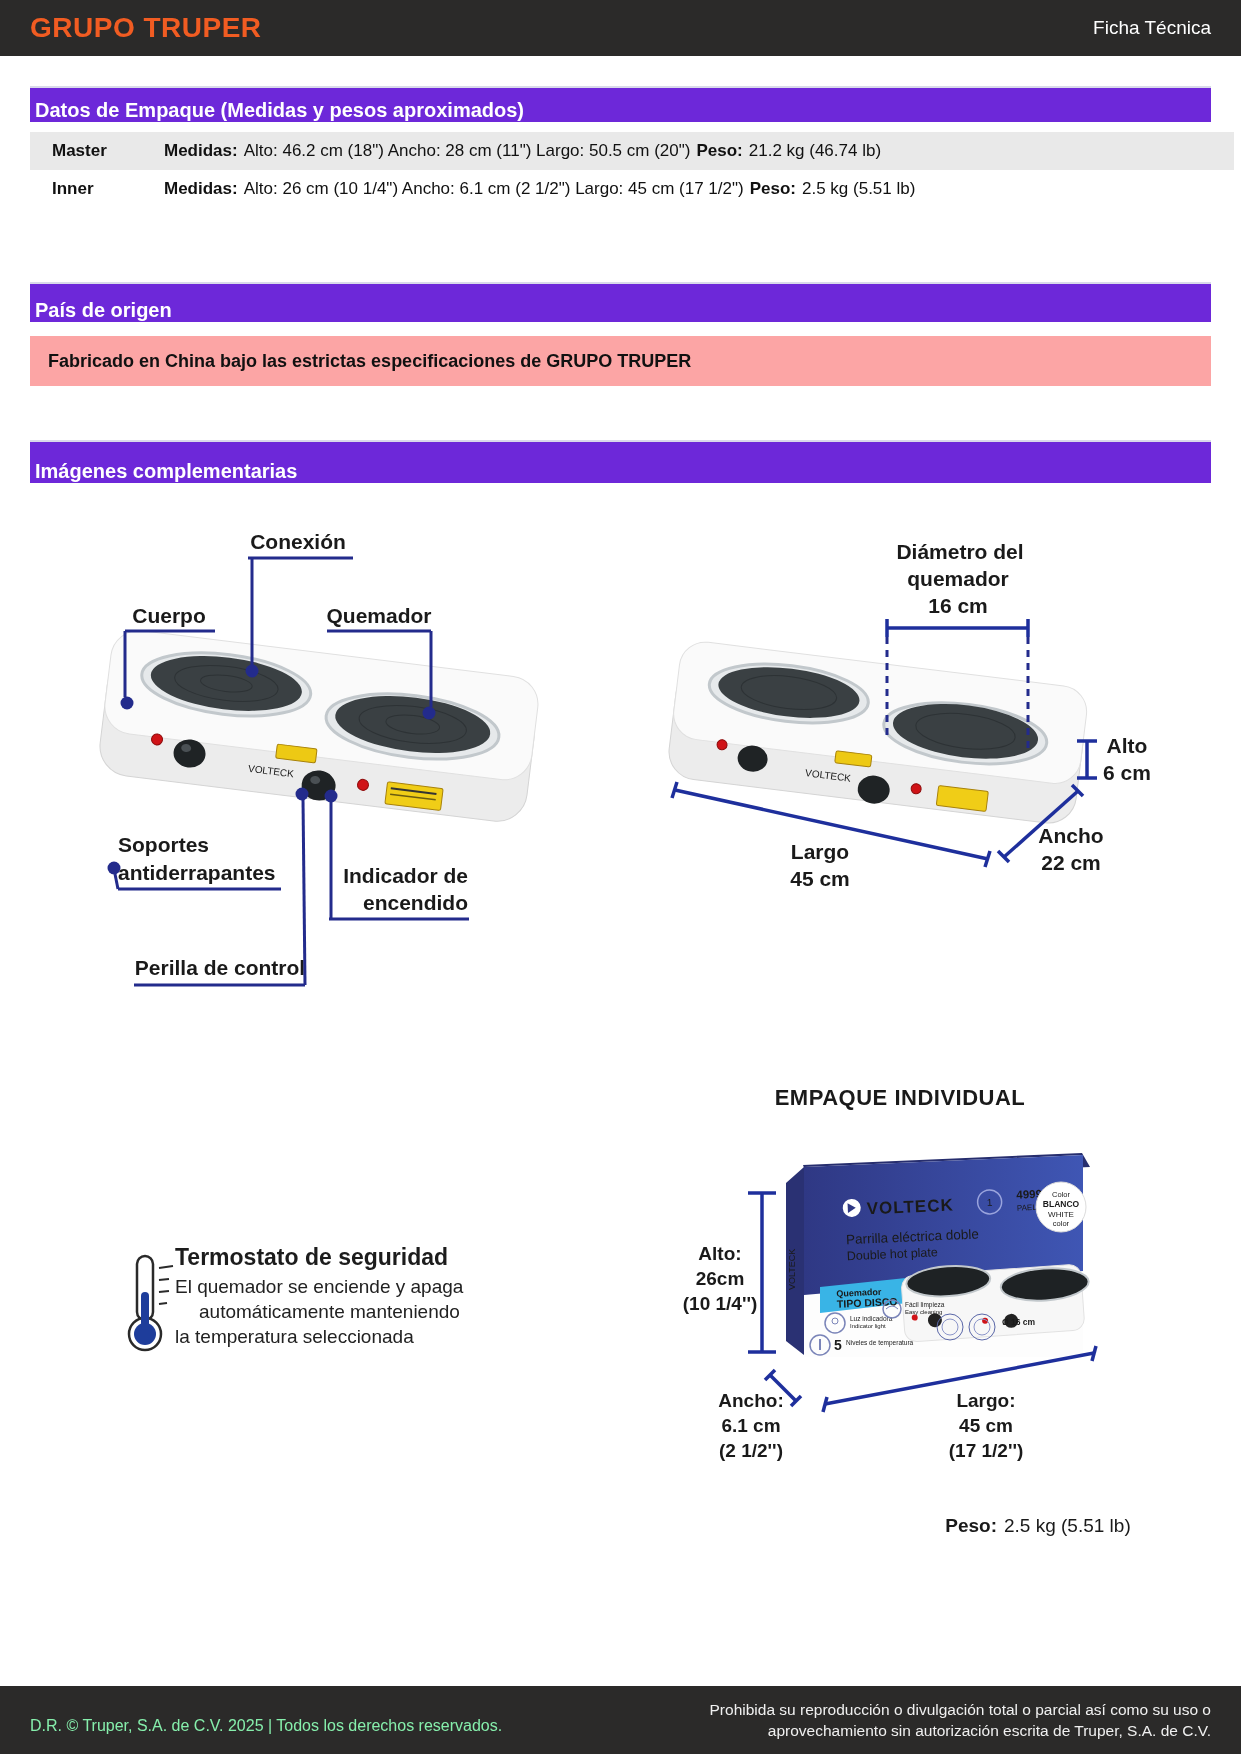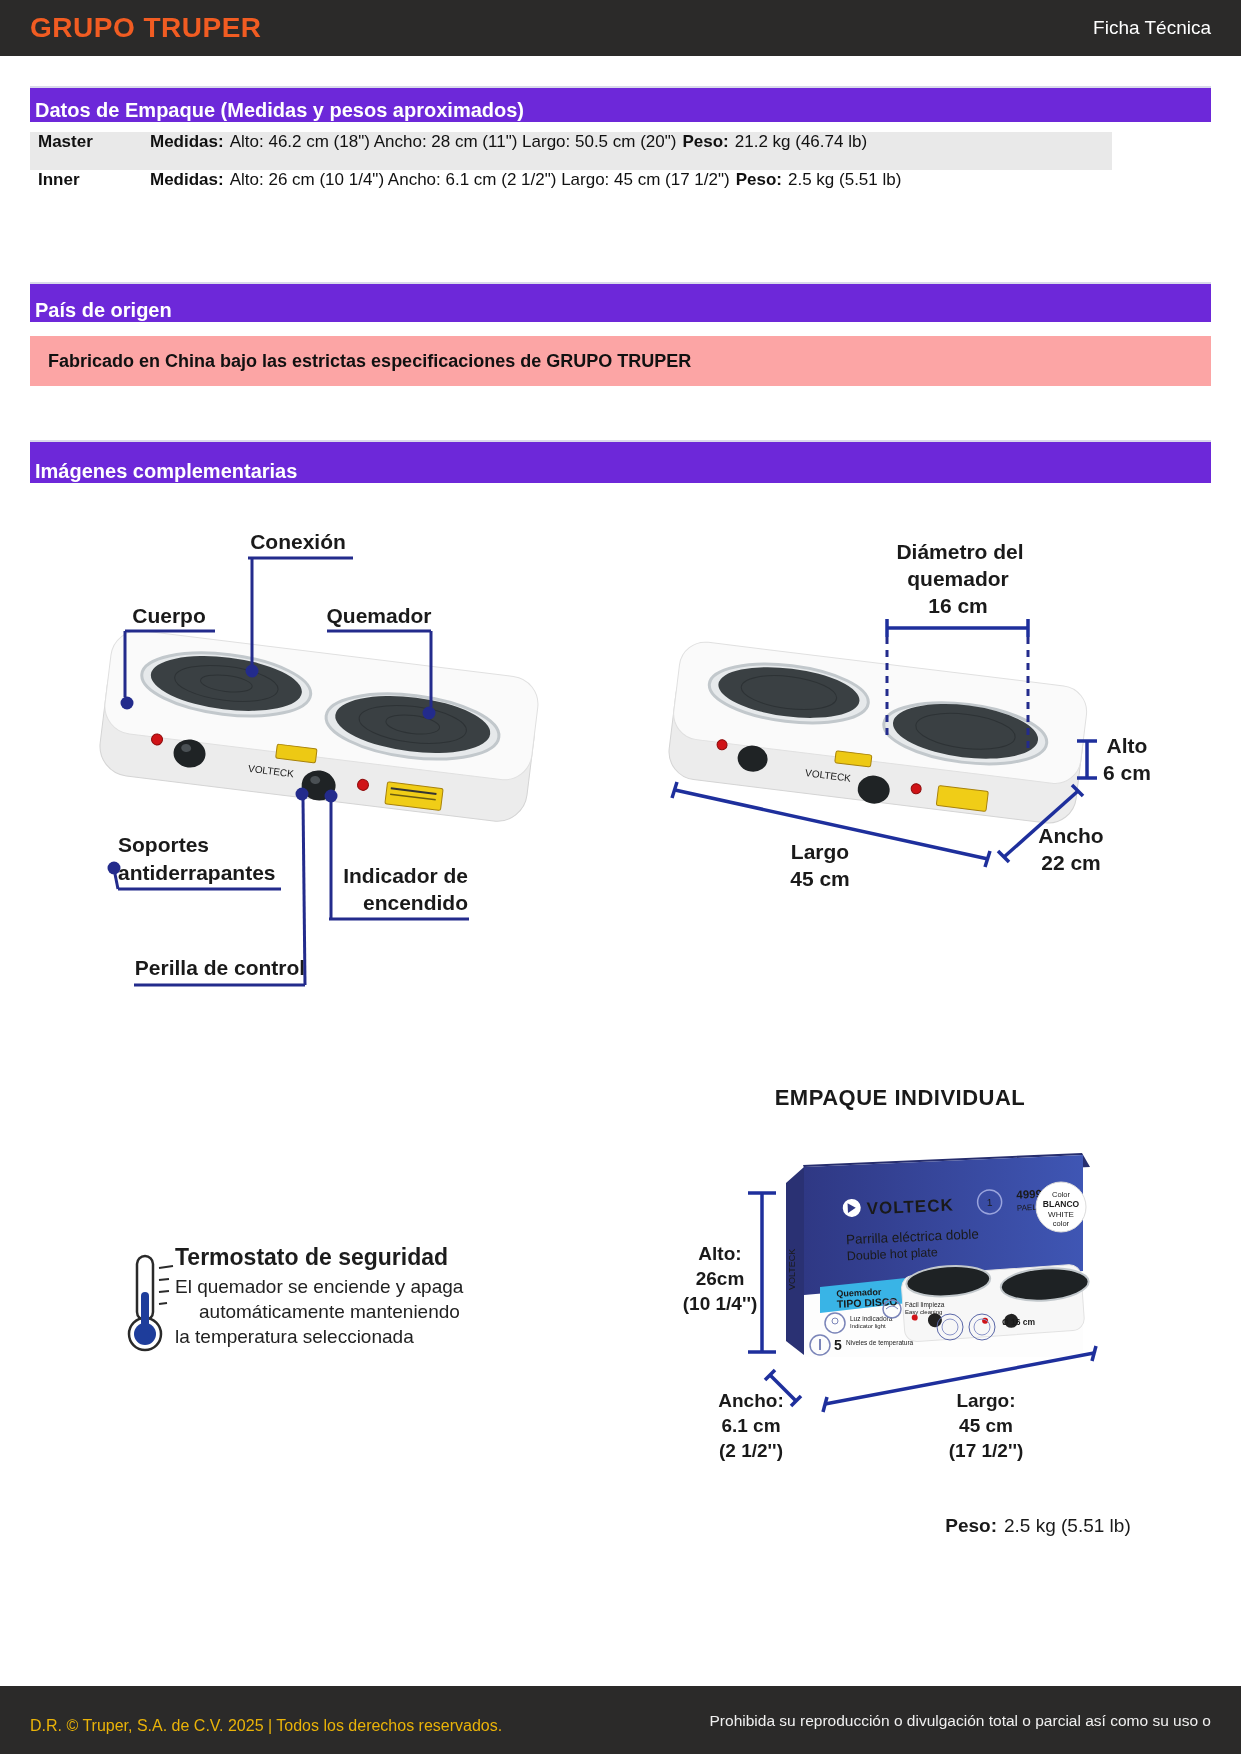--- a/index.html
+++ b/index.html
@@ -5,29 +5,29 @@
   html,body{margin:0;padding:0;background:#ffffff;}
   .page{position:relative;width:1241px;height:1754px;background:#ffffff;overflow:hidden;
         font-family:"Liberation Sans",sans-serif;color:#111;}
   
   .topbar{position:absolute;left:0;top:0;width:1241px;height:56px;background:#2b2a29;
           display:flex;align-items:center;justify-content:space-between;padding:0 30px;box-sizing:border-box;}
   .brand{font-size:28px;font-weight:bold;color:#f15c22;letter-spacing:.5px;}
   .doctitle{font-size:19px;color:#ffffff;font-weight:400;}
   .footer{position:absolute;left:0;top:1686px;width:1241px;height:68px;background:#2b2a29;
           display:flex;align-items:center;justify-content:space-between;padding:0 30px;box-sizing:border-box;}
-  .footer .left{font-size:16px;color:#eab308;margin-top:12px;}
+  .footer .left{font-size:16px;color:#86efac;margin-top:12px;}
   .footer .right{font-size:15.5px;color:#f0f0f0;text-align:right;line-height:21px;}
   
   .bar{position:absolute;left:30px;width:1181px;background:#6d28d9;color:#fff;font-weight:bold;
        font-size:20px;display:flex;align-items:flex-end;padding-left:5px;box-sizing:border-box;
        border-top:2px solid #d9d9ea;}
   
-  .trow{position:absolute;left:30px;width:1082px;height:38px;display:flex;
-        padding-left:8px;box-sizing:border-box;font-size:17px;}
+  .trow{position:absolute;left:30px;width:1204px;height:38px;display:flex;align-items:center;
+        padding-left:22px;box-sizing:border-box;font-size:17px;}
   .gray{background:#e9e9e9;}
   .tlabel{font-weight:bold;width:112px;flex:none;}
   .tcontent b{font-weight:bold;margin-right:6px;}
   .tcontent span{margin-right:6px;}
   .originrow{position:absolute;left:30px;top:336px;width:1181px;height:50px;background:#fca5a5;
              display:flex;align-items:center;padding-left:18px;box-sizing:border-box;
              font-size:18px;font-weight:bold;}
   
   .fig{position:absolute;}
   svg text{font-family:"Liberation Sans",sans-serif;fill:#1a1a1a;}
@@ -293,16 +293,17 @@
     <div class="ttitle">Termostato de seguridad</div>
     <div class="tline" style="top:36px;">El quemador se enciende y apaga</div>
     <div class="tline" style="top:61px;margin-left:24px;">automáticamente manteniendo</div>
     <div class="tline" style="top:86px;">la temperatura seleccionada</div>
   </div>
 
   <div class="footer">
     <div class="left">D.R. © Truper, S.A. de C.V. 2025 | Todos los derechos reservados.</div>
     <div class="right">
       <div>Prohibida su reproducción o divulgación total o parcial así como su uso o</div>
+      <div>aprovechamiento sin autorización escrita de Truper, S.A. de C.V.</div>
     </div>
   </div>
 
 </div>
 
 </body></html>

